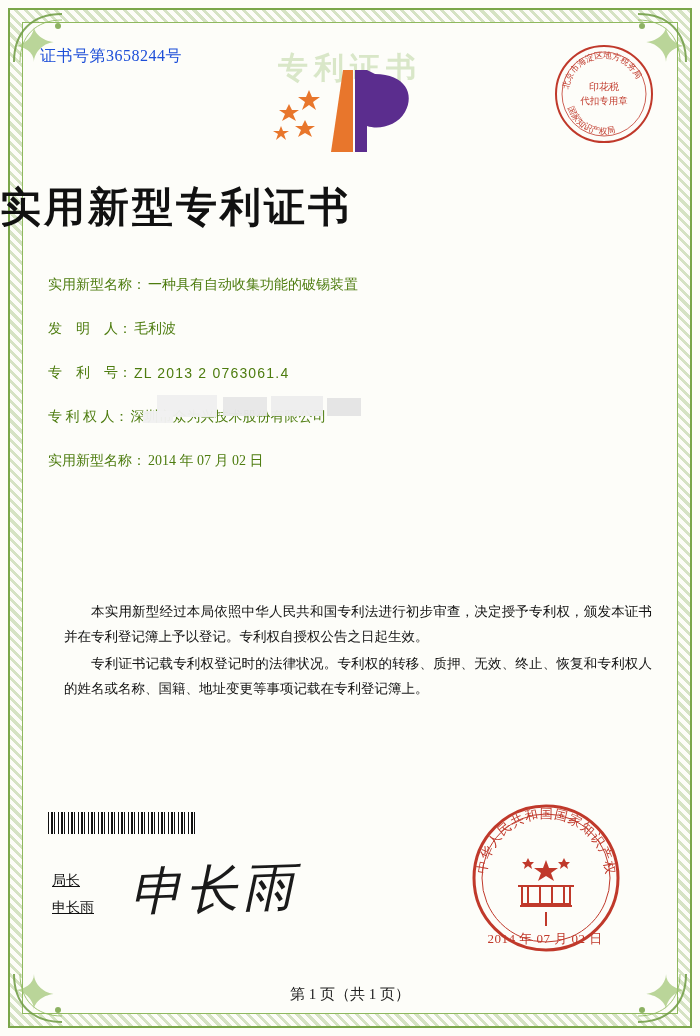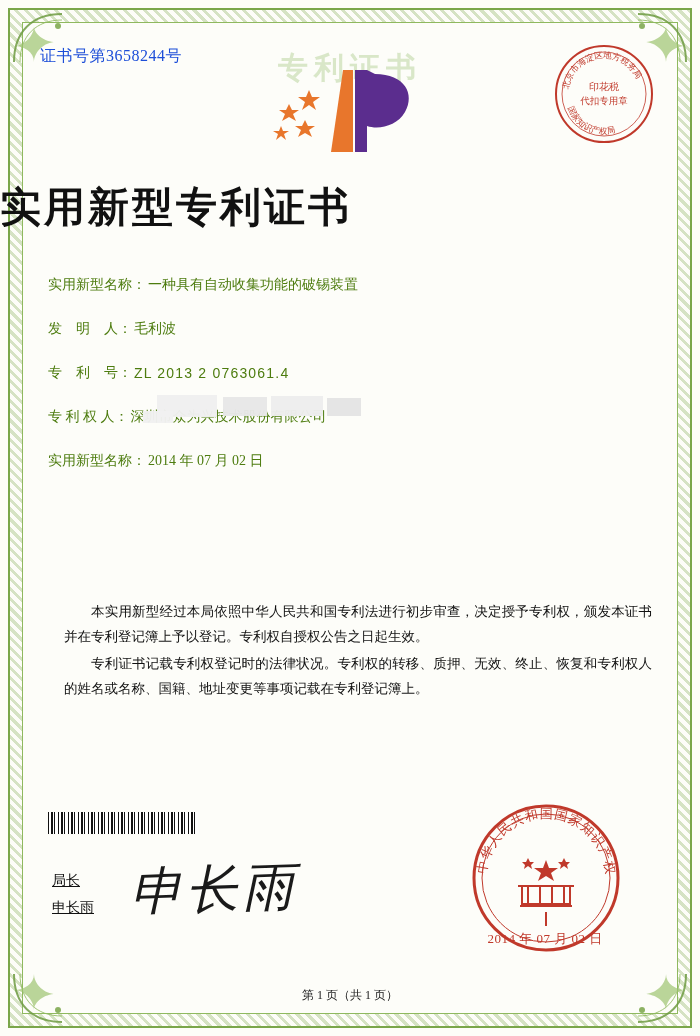--- a/index.html
+++ b/index.html
@@ -197,21 +197,21 @@
     text-align: center;
     font-size: 13px;
     color: #c0392b;
     letter-spacing: 0.5px;
   }
 
   .page-footer {
     position: absolute;
     left: 0; right: 0; bottom: 32px;
     text-align: center;
-    font-size: 12px;
+    font-size: 15px;
     color: #222;
   }
 </style>
 </head>
 <body>
 
 <div class="page">
 
   <div class="border-outer"></div>
   <div class="border-inner"></div>

